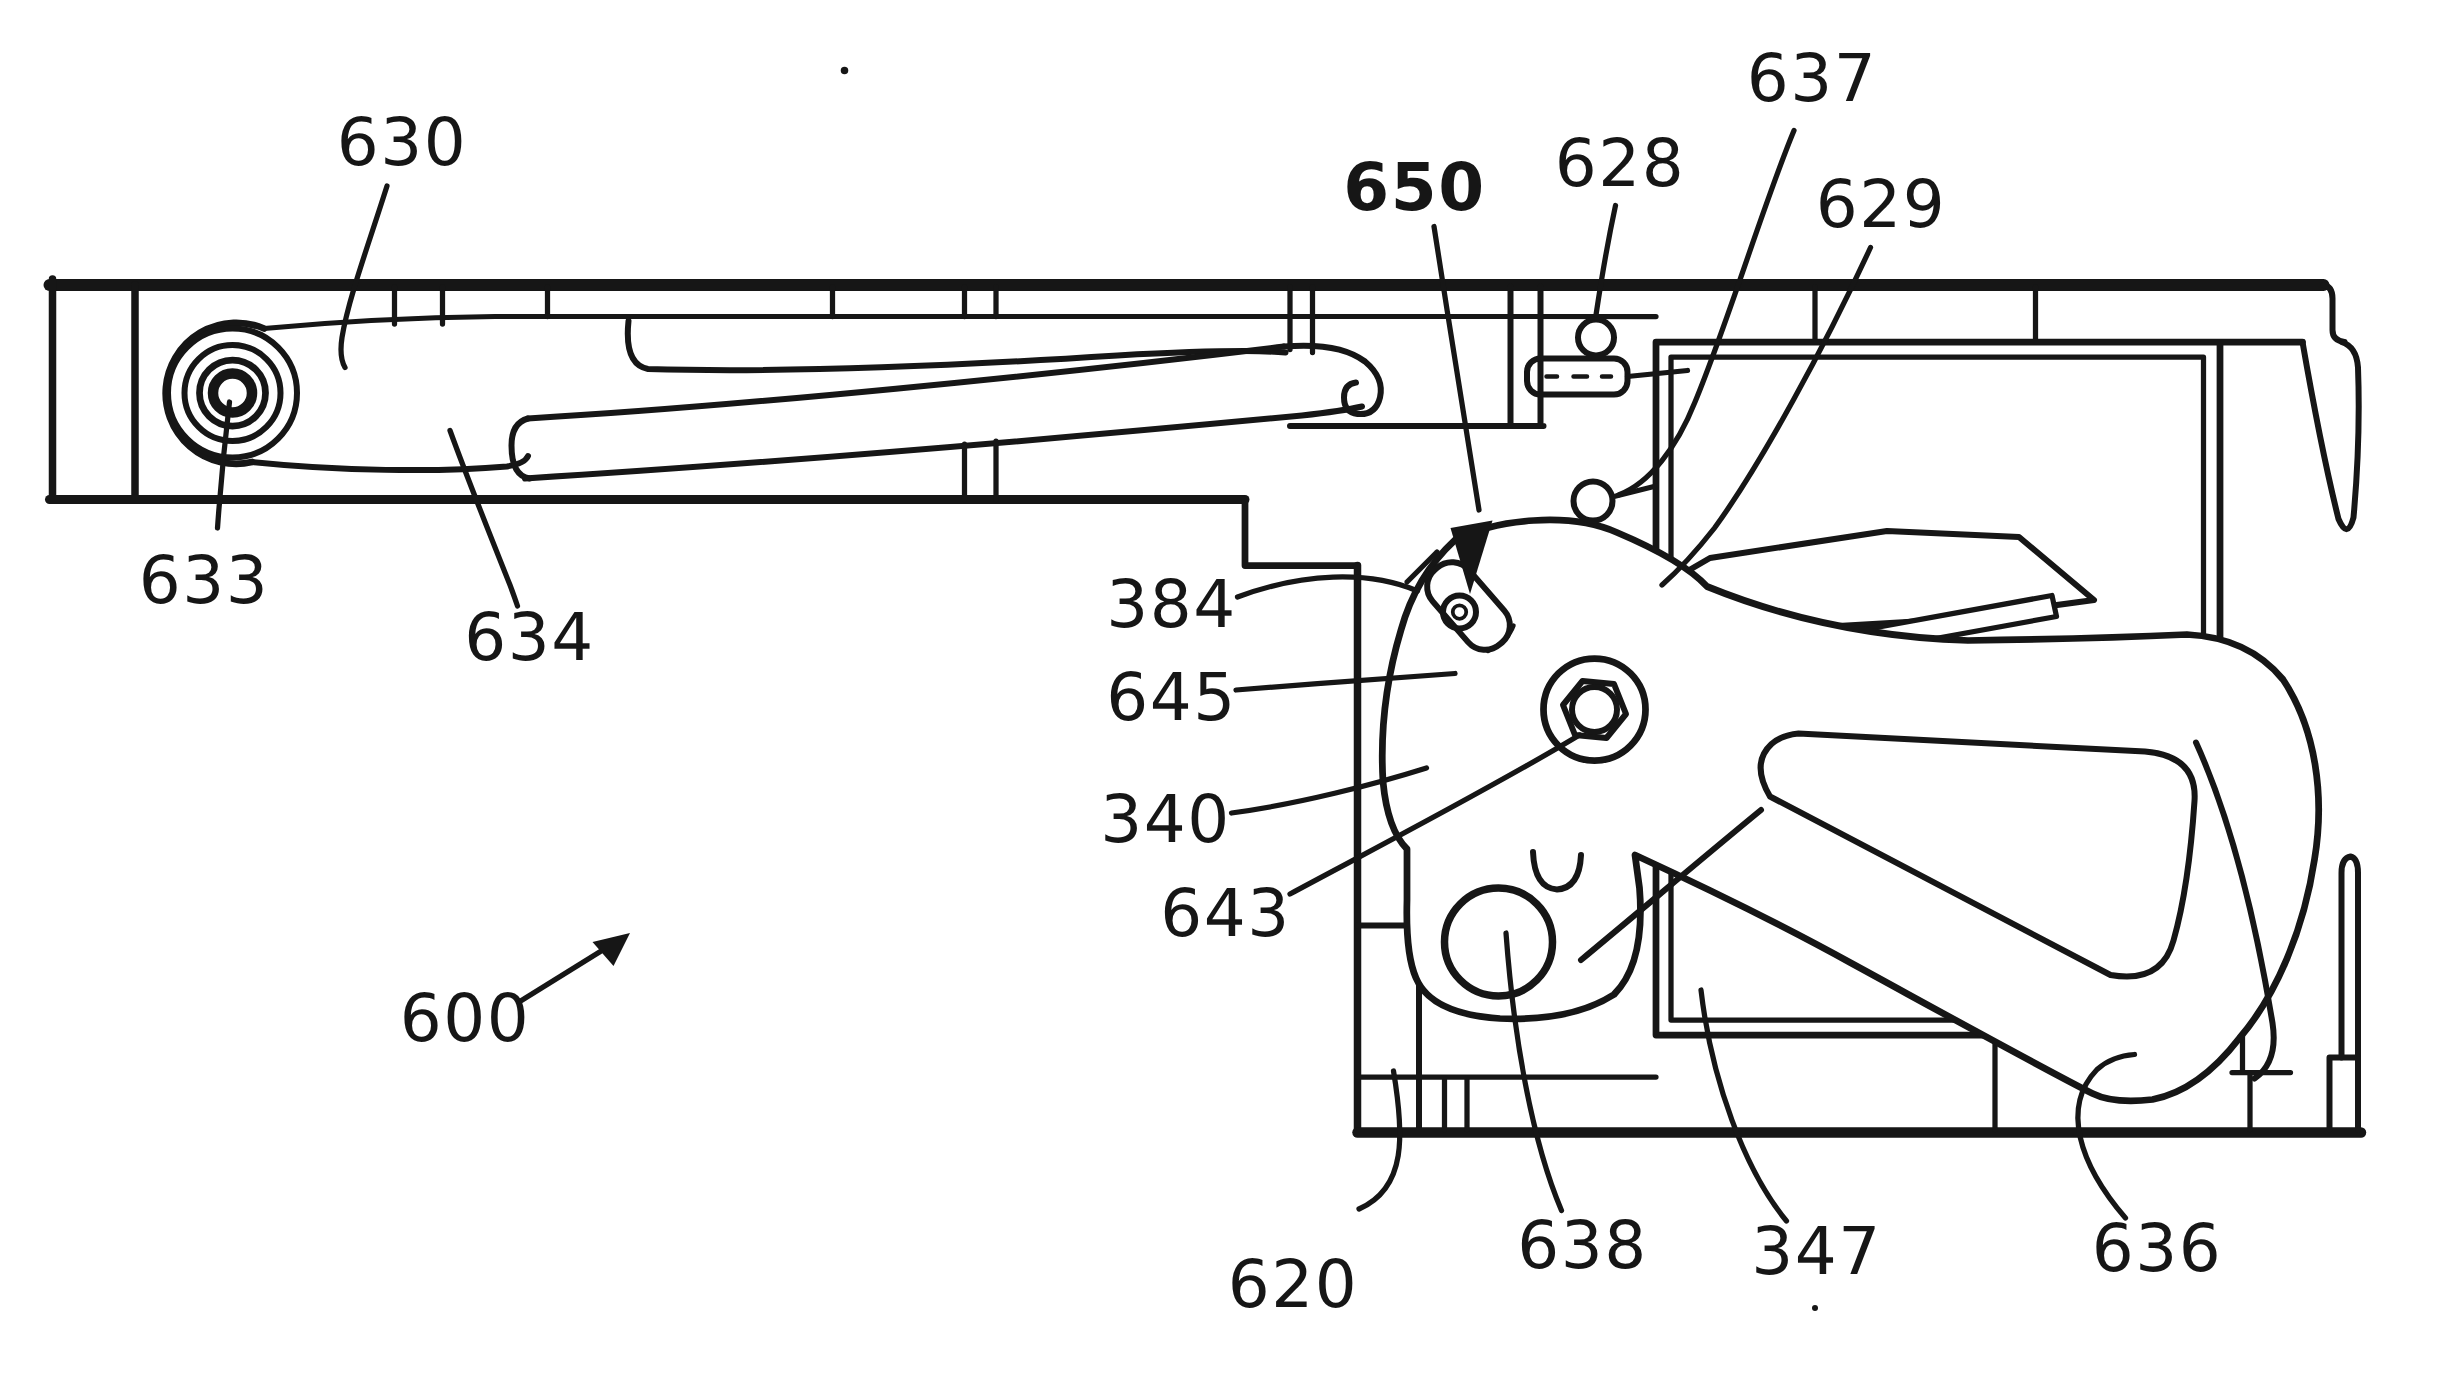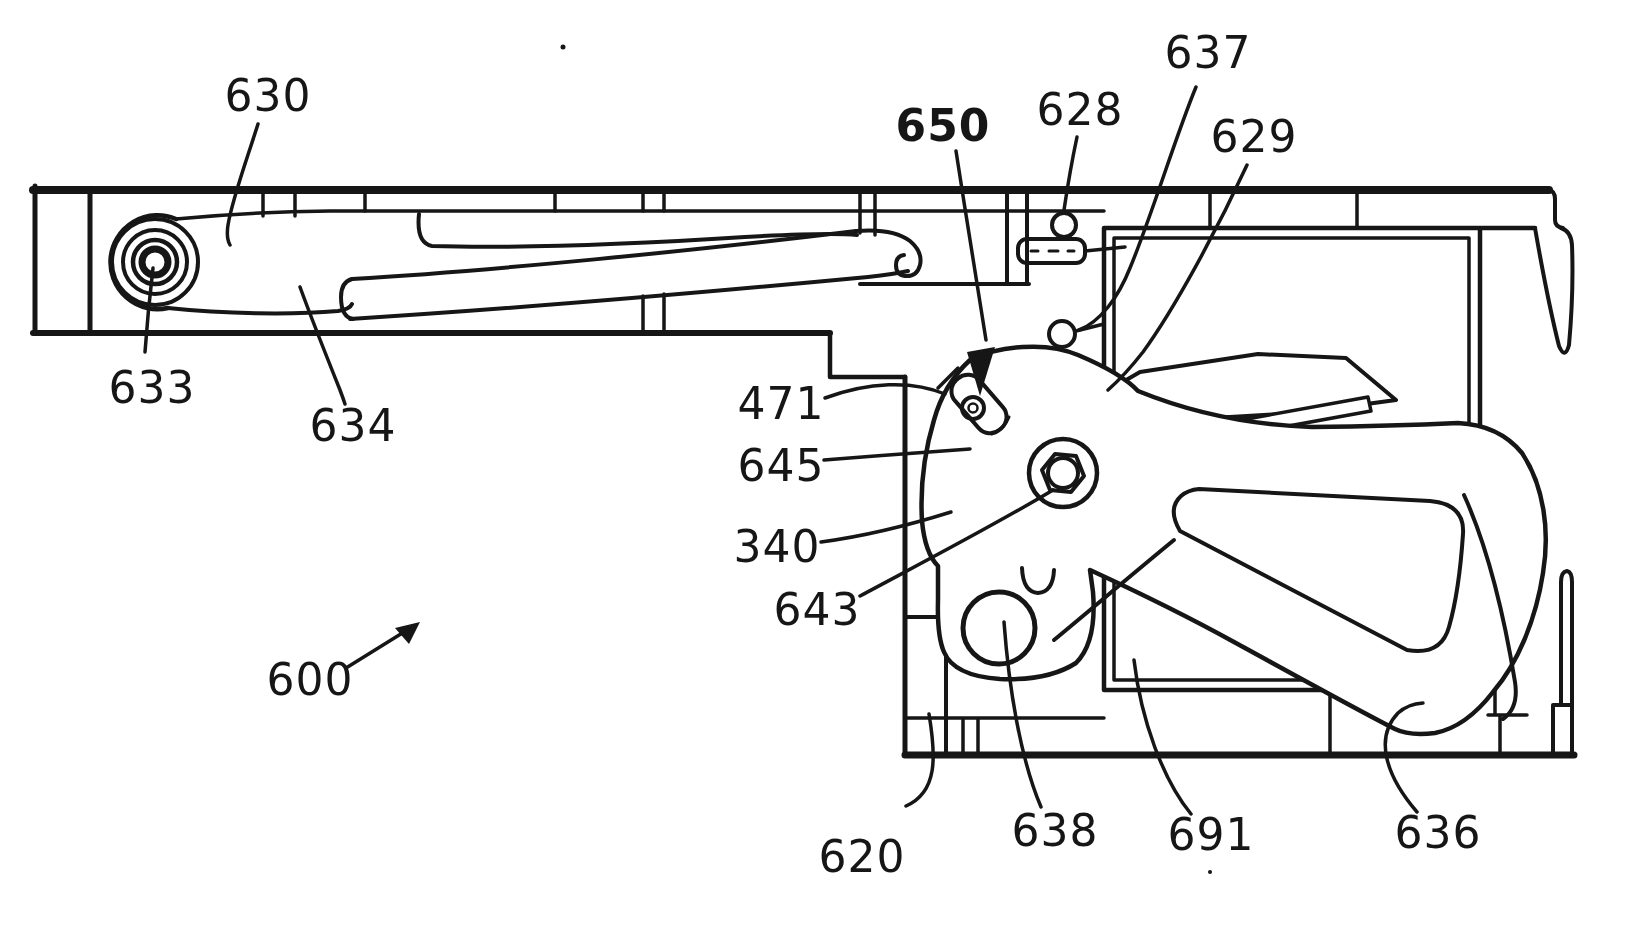--- a/index.html
+++ b/index.html
@@ -135,28 +135,28 @@
   <g>
     <path stroke-width="3.5" d="M346,668 L404,632"></path>
     <path fill="#161616" stroke="none" d="M420,622 L395,628 L409,644 Z"></path>
   </g>
 
   <circle fill="#161616" stroke="none" cx="563" cy="47" r="2.5"></circle>
   <circle fill="#161616" stroke="none" cx="1210" cy="872" r="2"></circle>
 </svg>
 
   <span class="ref-label" style="left: 268px; top: 96px;">630</span>
-  <span class="ref-label" style="left: 152px; top: 388px;">633</span>
+  <span class="ref-label" style="left: 136px; top: 388px;">633</span>
   <span class="ref-label" style="left: 353px; top: 426px; text-align: center;">634</span>
   <span class="ref-label" style="left: 943px; top: 126px; font-weight: bold;">650</span>
   <span class="ref-label" style="left: 1080px; top: 110px;">628</span>
   <span class="ref-label" style="left: 1208px; top: 53px;">637</span>
   <span class="ref-label" style="left: 1254px; top: 137px;">629</span>
-  <span class="ref-label" style="left: 781px; top: 404px;">471</span>
+  <span class="ref-label" style="left: 781px; top: 404px;">384</span>
   <span class="ref-label" style="left: 781px; top: 466px; text-align: center;">645</span>
   <span class="ref-label" style="left: 777px; top: 547px;">340</span>
   <span class="ref-label" style="left: 817px; top: 610px;">643</span>
   <span class="ref-label" style="left: 310px; top: 680px;">600</span>
   <span class="ref-label" style="left: 862px; top: 821px; margin-top: 36px;">620</span>
   <span class="ref-label" style="left: 1055px; top: 831px;">638</span>
-  <span class="ref-label" style="left: 1211px; top: 835px;">691</span>
+  <span class="ref-label" style="left: 1211px; top: 835px;">347</span>
   <span class="ref-label" style="left: 1438px; top: 833px;">636</span>
 </div>
 
 </body></html>

